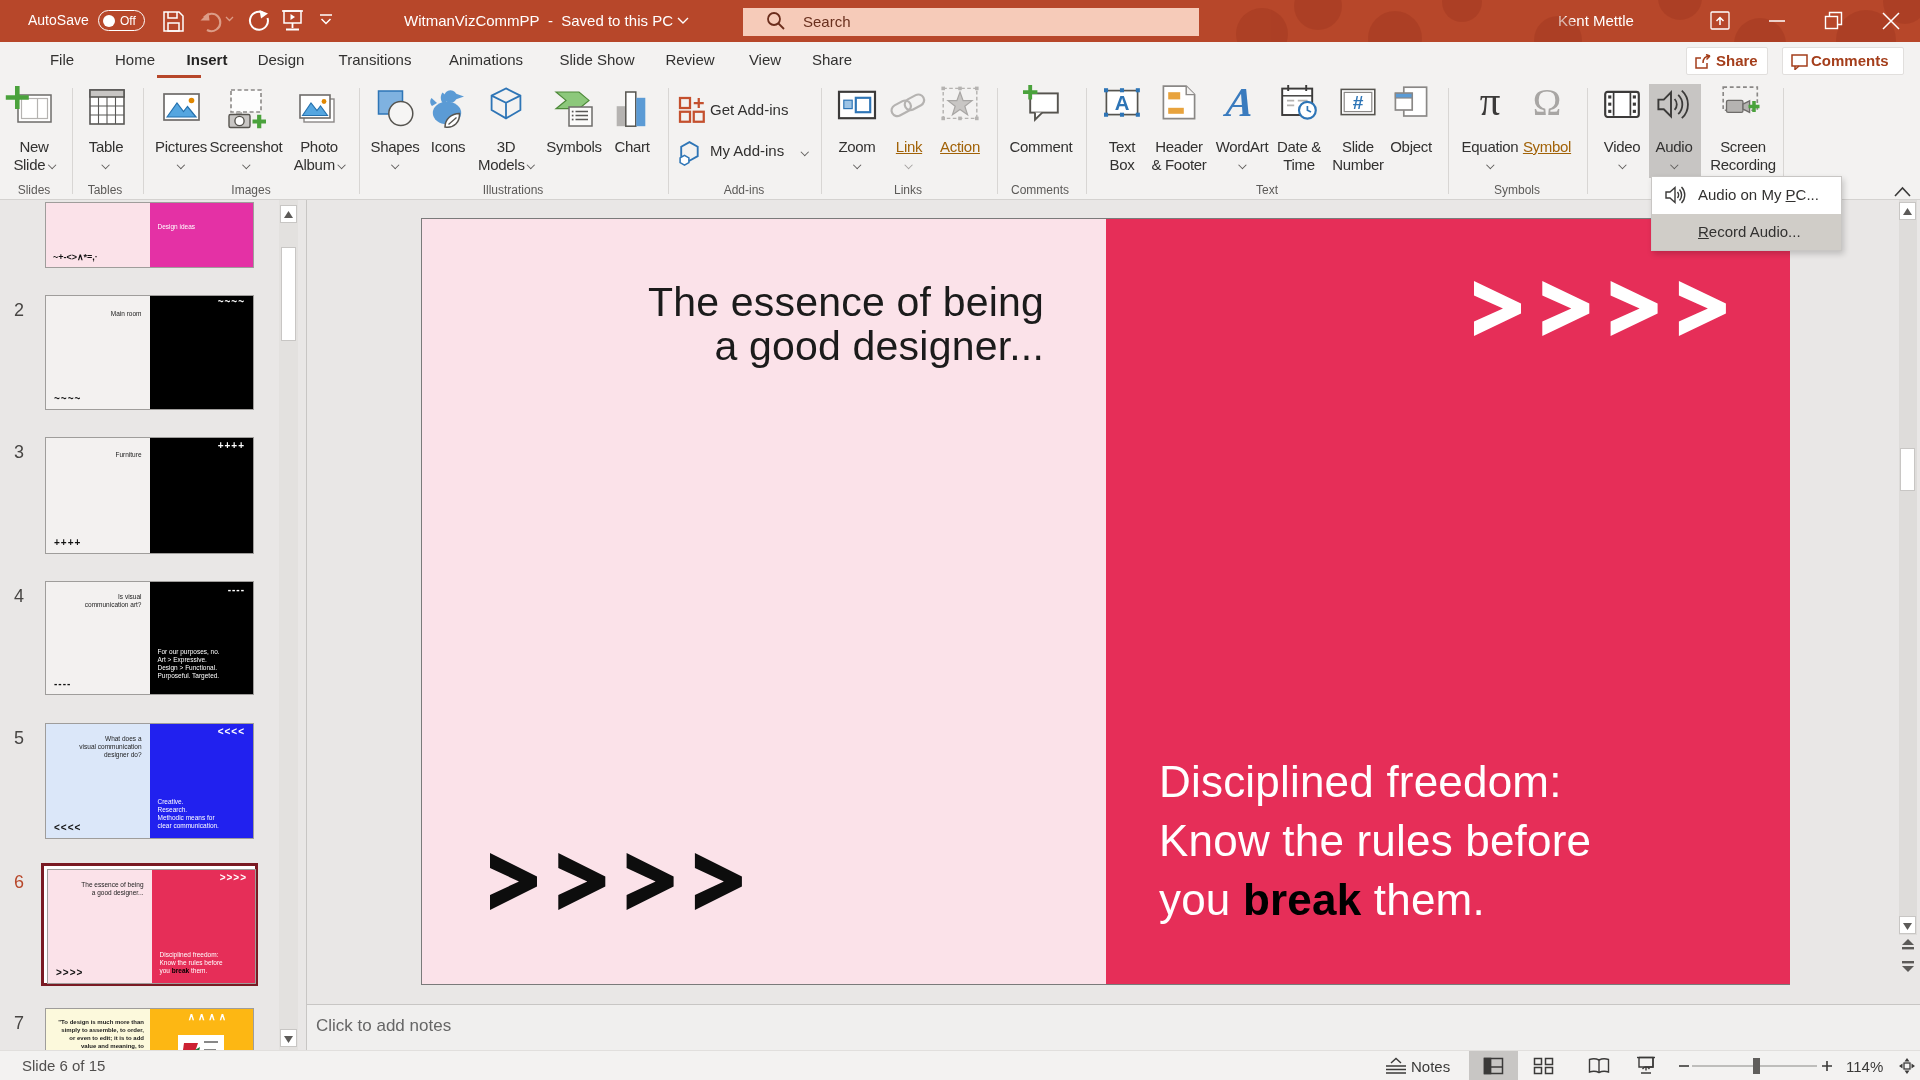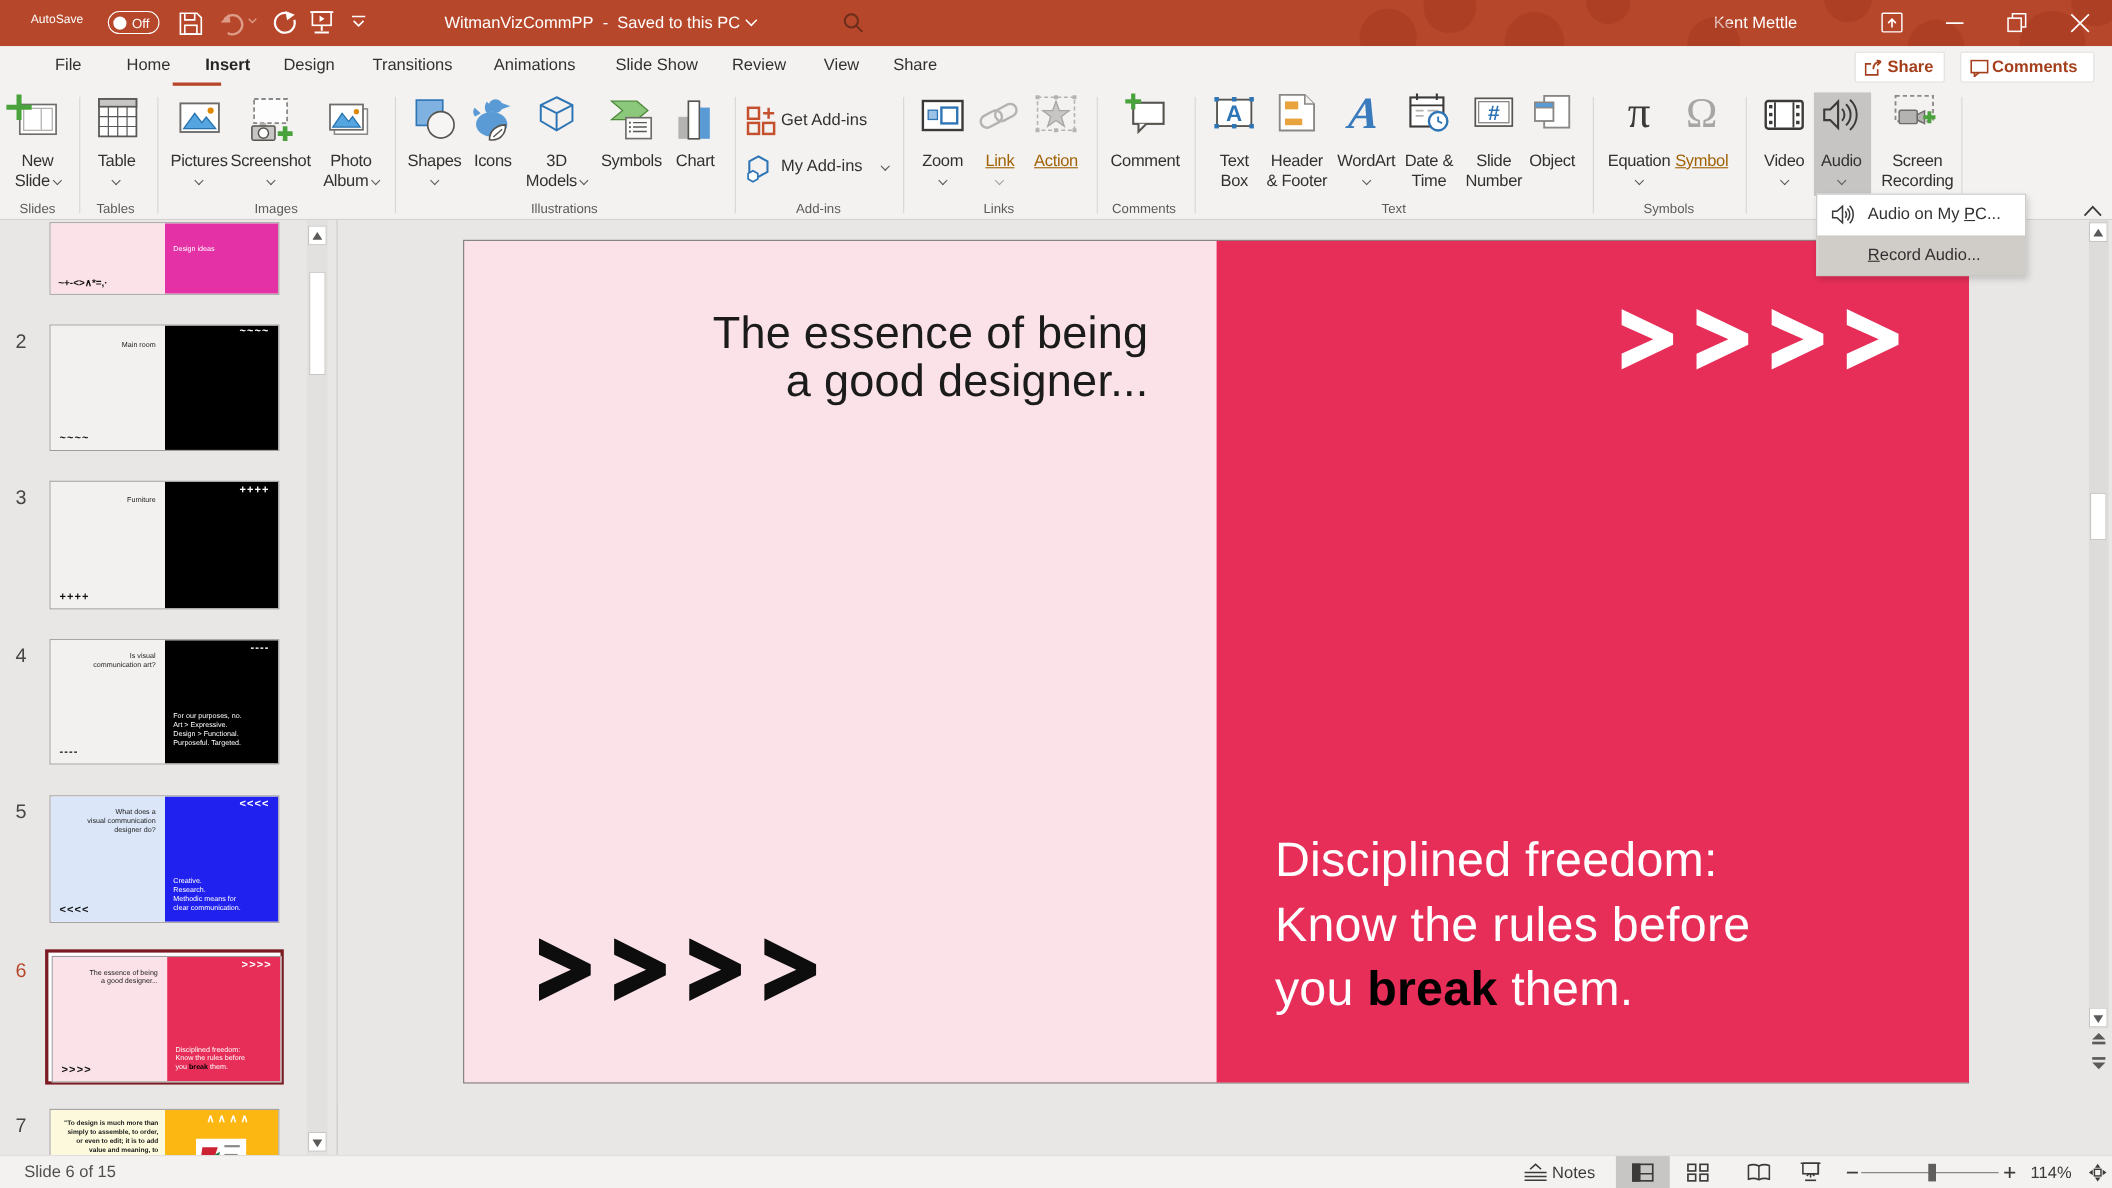--- a/index.html
+++ b/index.html
@@ -1,21 +1,21 @@
 <!DOCTYPE html>
 <html><head>
 <meta charset="utf-8">
 <style>
 * { margin:0; padding:0; box-sizing:border-box; }
 html,body { width:1920px; height:1080px; overflow:hidden; font-family:"Liberation Sans", sans-serif; }
 #app { position:relative; width:1920px; height:1080px; background:#e9e7e6; }
 
 
 #titlebar { position:absolute; left:0; top:0; width:1920px; height:42px; background:#b7472a; overflow:hidden; }
-.tb-txt { color:#ffffff; font-size:11px; }
+.tb-txt { color:#ffffff; font-size:14px; }
 #autosave { position:absolute; left:28px; top:12px; }
 #toggle { position:absolute; left:98px; top:10px; width:47px; height:21px; border:1px solid #fff; border-radius:11px; }
 #toggle .knob { position:absolute; left:4px; top:3.5px; width:12px; height:12px; border-radius:50%; background:#fff; }
 #toggle .lab { position:absolute; left:21px; top:3px; font-size:12px; color:#fff; }
 #doctitle { position:absolute; left:404px; top:12px; color:#fff; font-size:15px; }
 #searchbox { position:absolute; left:743px; top:8px; width:456px; height:28px; background:#f6cbb9; }
 #searchbox span { position:absolute; left:60px; top:5px; color:#69301e; font-size:15px; }
 #kent { position:absolute; left:1558px; top:12px; color:#fff; font-size:15px; }
 #avatar { position:absolute; left:1648px; top:7px; width:28px; height:28px; border-radius:50%; background:#44417e; color:#fff; font-size:11px; text-align:center; line-height:28px;margin-top:35px; }
 
@@ -86,20 +86,23 @@
 </head>
 <body>
 <div id="app">
   <div id="titlebar">
     <span id="autosave" class="tb-txt">AutoSave</span>
     <div id="toggle">
         <div class="knob"></div>
         <span class="lab">Off</span>
       </div>
     <span id="doctitle">WitmanVizCommPP&nbsp;&nbsp;-&nbsp;&nbsp;Saved to this PC</span>
+    <div id="searchbox">
+        <span>Search</span>
+      </div>
     <span id="kent">Kent Mettle</span>
     <div id="avatar">KM</div>
     <svg width="1920" height="42" style="position:absolute; left:0; top:0;">
       <g opacity="0.35" fill="#9a331c">
         <circle cx="1262" cy="34" r="26"></circle>
           <circle cx="1318" cy="6" r="24"></circle>
           <circle cx="1395" cy="38" r="27"></circle>
         <circle cx="1462" cy="2" r="20"></circle>
           <circle cx="1558" cy="40" r="24"></circle>
           <circle cx="1680" cy="-2" r="22"></circle>
@@ -575,20 +578,23 @@
         <svg width="22" height="20" style="position:absolute;left:13px;top:8px;">
           <path d="M1 7 L5 7 L10 2.5 L10 17.5 L5 13 L1 13 Z" fill="none" stroke="#3b3a39" stroke-width="1.4"></path>
           <path d="M12.5 7 A5 5 0 0 1 12.5 13 M14.5 4.5 A8.3 8.3 0 0 1 14.5 15.5 M16.5 2 A11.5 11.5 0 0 1 16.5 18" fill="none" stroke="#3b3a39" stroke-width="1.4"></path>
         </svg>
         <span>Audio on My <u>P</u>C...</span>
       </div>
     <div class="mi hl" style="top:37px">
         <span><u>R</u>ecord Audio...</span>
       </div>
   </div>
+  <div id="notes">
+      <span>Click to add notes</span>
+    </div>
   <div id="statusbar">
     <span class="lbl">Slide 6 of 15</span>
     <div style="position:absolute; left:1469px; top:0; width:49px; height:30px; background:#c8c6c4;"></div>
     <svg width="1920" height="30" style="position:absolute; left:0; top:0;">
 
       <g transform="translate(1386,7)" fill="none" stroke="#3b3a39" stroke-width="1.4">
         <path d="M5 5 L10 0.5 L15 5"></path>
         <path d="M0 8 H20 M0 11.5 H20 M0 15 H20"></path>
       </g>
 

